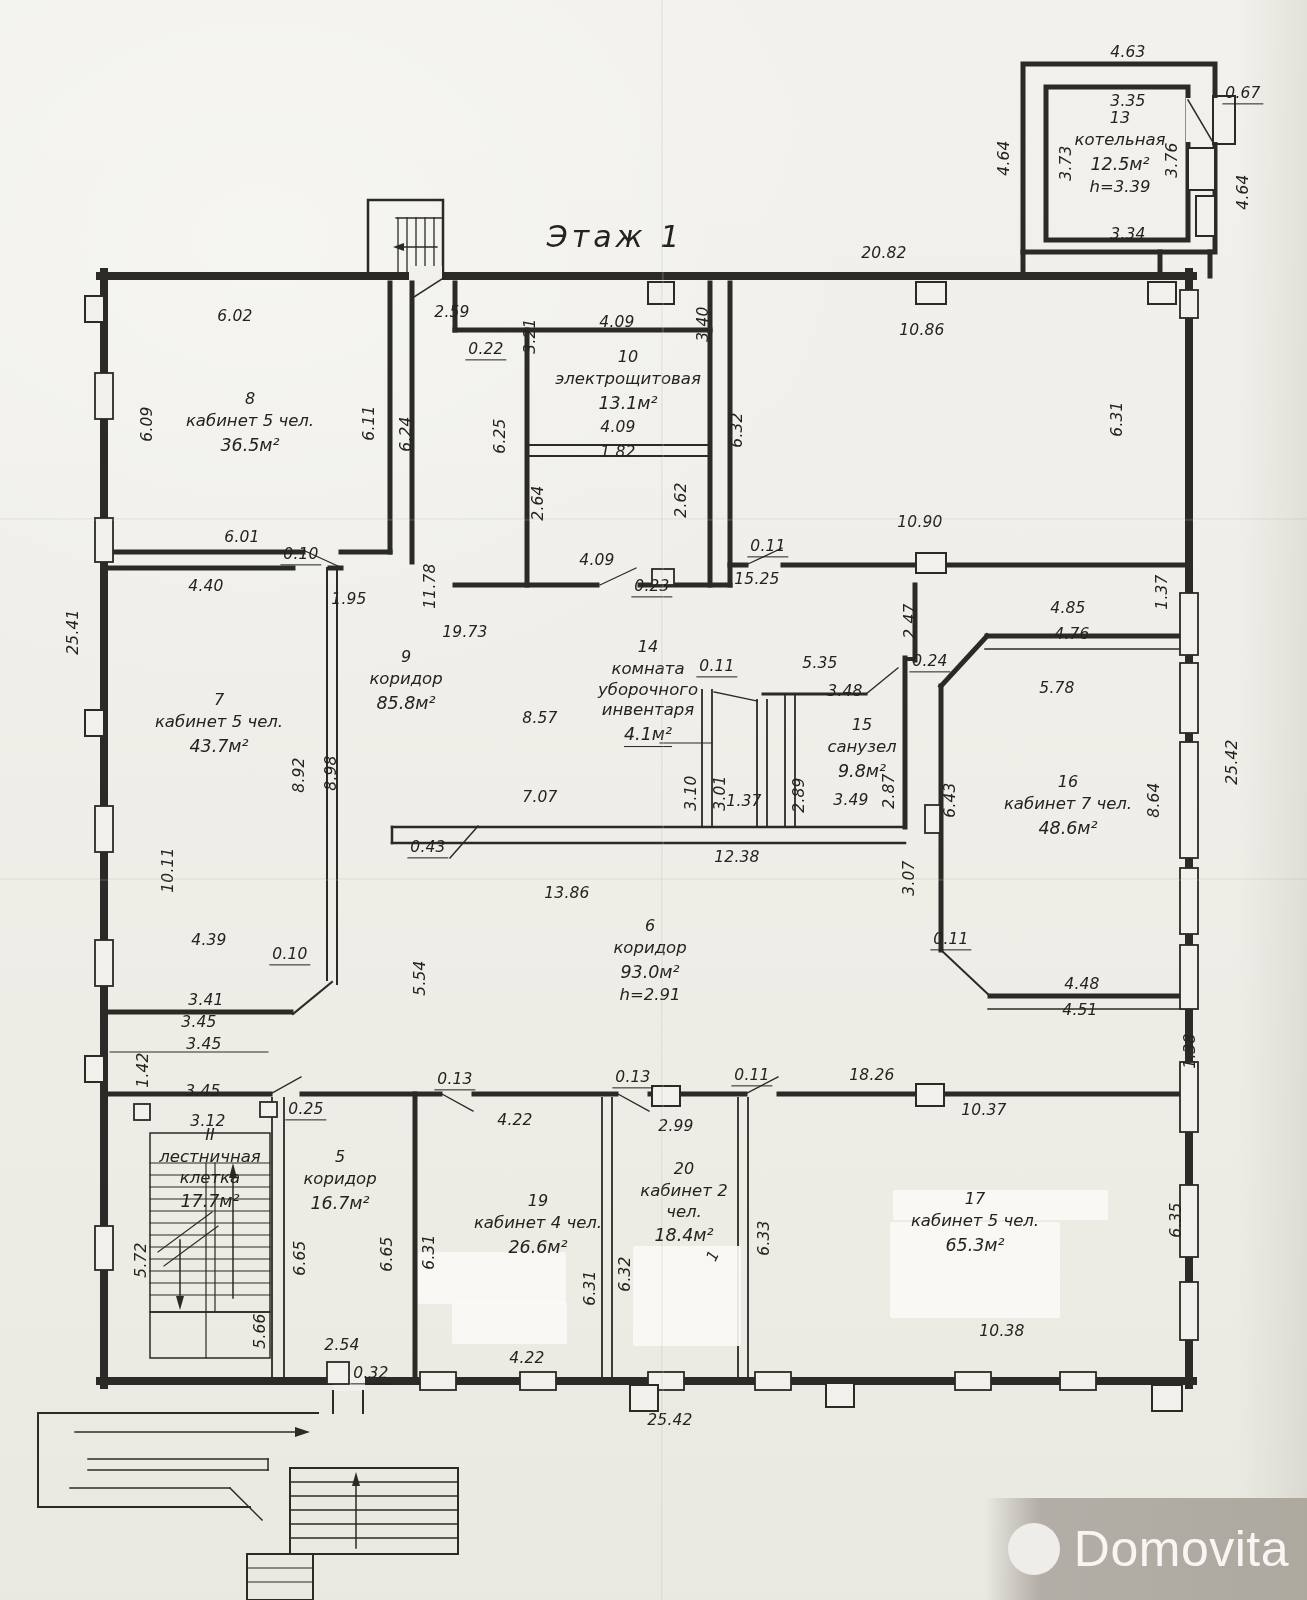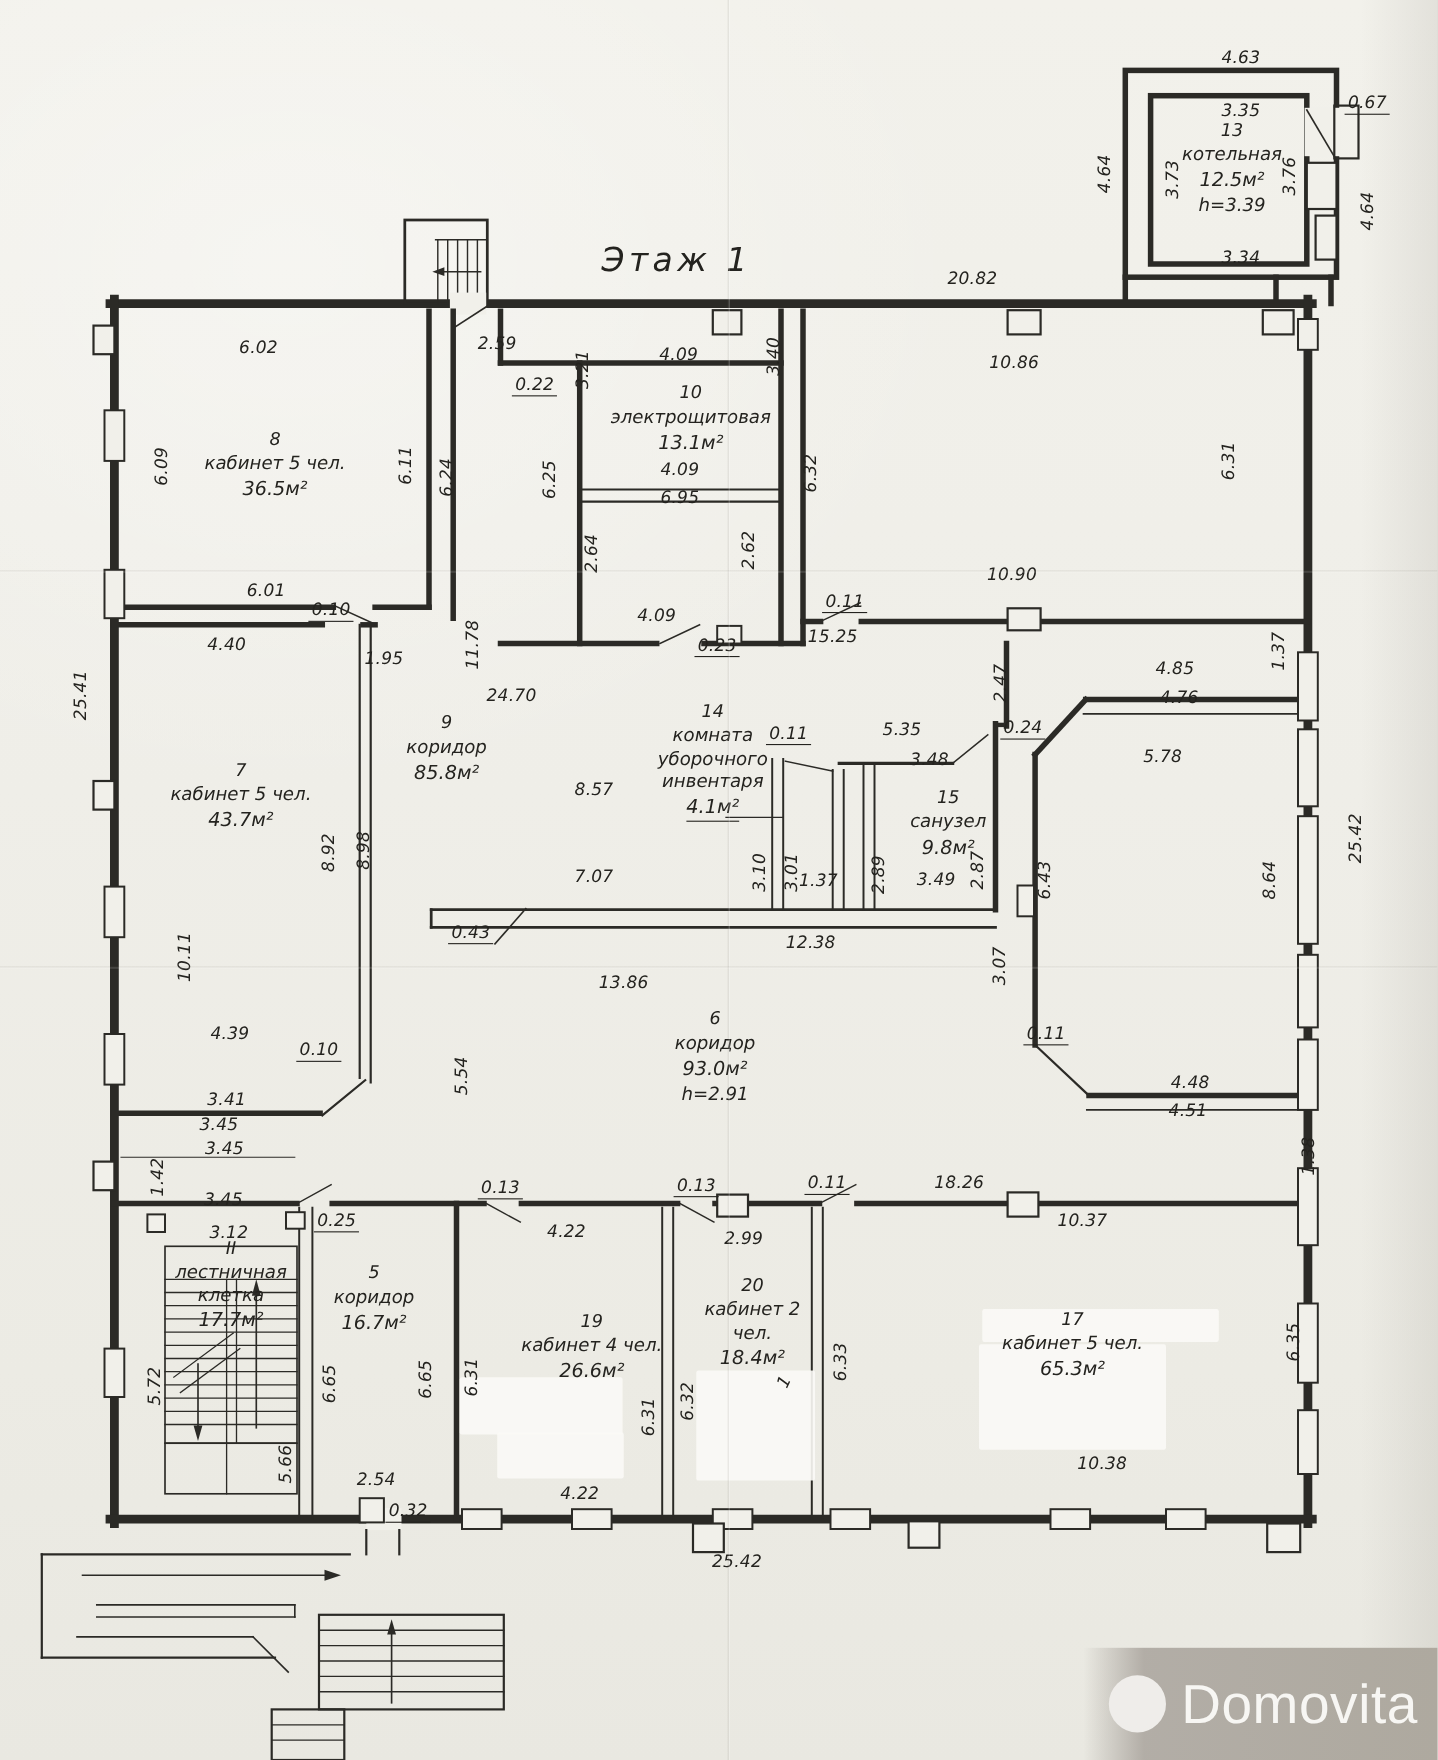--- a/index.html
+++ b/index.html
@@ -317,20 +317,25 @@
   <div class="room" style="left:648px;top:692px;width:116px">
     <span class="num">14</span>
     <span class="nm">комната уборочного инвентаря</span>
     <span class="ar u">4.1м²</span>
   </div>
   <div class="room" style="left:862px;top:748px;width:120px">
     <span class="num">15</span>
     <span class="nm">санузел</span>
     <span class="ar">9.8м²</span>
   </div>
+  <div class="room" style="left:1068px;top:805px;width:170px">
+    <span class="num">16</span>
+    <span class="nm">кабинет 7 чел.</span>
+    <span class="ar">48.6м²</span>
+  </div>
   <div class="room" style="left:650px;top:960px;width:130px">
     <span class="num">6</span>
     <span class="nm">коридор</span>
     <span class="ar">93.0м²</span>
     <span class="ht">h=2.91</span>
   </div>
   <div class="room" style="left:210px;top:1168px;width:112px">
     <span class="num">II</span>
     <span class="nm">лестничная клетка</span>
     <span class="ar">17.7м²</span>
@@ -375,32 +380,32 @@
       <span class="dim" style="left: 406px; top: 434px; transform: translate(-50%, -50%) rotate(-90deg);">6.24</span>
       <span class="dim" style="left: 242px; top: 537px;">6.01</span>
       <span class="dim u" style="left: 301px; top: 556px;">0.10</span>
       <span class="dim" style="left: 206px; top: 586px;">4.40</span>
       <span class="dim" style="left: 349px; top: 599px;">1.95</span>
       <span class="dim" style="left: 617px; top: 322px;">4.09</span>
       <span class="dim" style="left: 703px; top: 324px; transform: translate(-50%, -50%) rotate(-90deg);">3.40</span>
       <span class="dim" style="left: 922px; top: 330px;">10.86</span>
       <span class="dim" style="left: 500px; top: 436px; transform: translate(-50%, -50%) rotate(-90deg);">6.25</span>
       <span class="dim" style="left: 618px; top: 427px;">4.09</span>
-      <span class="dim" style="left: 618px; top: 452px;">6.95</span>
+      <span class="dim" style="left: 618px; top: 452px;">1.82</span>
       <span class="dim" style="left: 538px; top: 503px; transform: translate(-50%, -50%) rotate(-90deg);">2.64</span>
       <span class="dim" style="left: 681px; top: 500px; transform: translate(-50%, -50%) rotate(-90deg);">2.62</span>
       <span class="dim" style="left: 737px; top: 430px; transform: translate(-50%, -50%) rotate(-90deg);">6.32</span>
       <span class="dim" style="left: 1117px; top: 419px; transform: translate(-50%, -50%) rotate(-90deg);">6.31</span>
       <span class="dim" style="left: 920px; top: 522px;">10.90</span>
       <span class="dim" style="left: 597px; top: 560px;">4.09</span>
       <span class="dim u" style="left: 652px; top: 588px;">0.23</span>
       <span class="dim u" style="left: 768px; top: 548px;">0.11</span>
       <span class="dim" style="left: 757px; top: 579px;">15.25</span>
       <span class="dim" style="left: 430px; top: 586px; transform: translate(-50%, -50%) rotate(-90deg);">11.78</span>
-      <span class="dim" style="left: 465px; top: 632px;">24.70</span>
+      <span class="dim" style="left: 465px; top: 632px;">19.73</span>
       <span class="dim" style="left: 73px; top: 632px; transform: translate(-50%, -50%) rotate(-90deg);">25.41</span>
       <span class="dim" style="left: 1162px; top: 592px; transform: translate(-50%, -50%) rotate(-90deg);">1.37</span>
       <span class="dim" style="left: 910px; top: 621px; transform: translate(-50%, -50%) rotate(-90deg);">2.47</span>
       <span class="dim" style="left: 1068px; top: 608px;">4.85</span>
       <span class="dim" style="left: 1072px; top: 634px;">4.76</span>
       <span class="dim" style="left: 1057px; top: 688px;">5.78</span>
       <span class="dim" style="left: 540px; top: 718px;">8.57</span>
       <span class="dim u" style="left: 717px; top: 668px;">0.11</span>
       <span class="dim" style="left: 820px; top: 663px;">5.35</span>
       <span class="dim u" style="left: 930px; top: 663px;">0.24</span>

